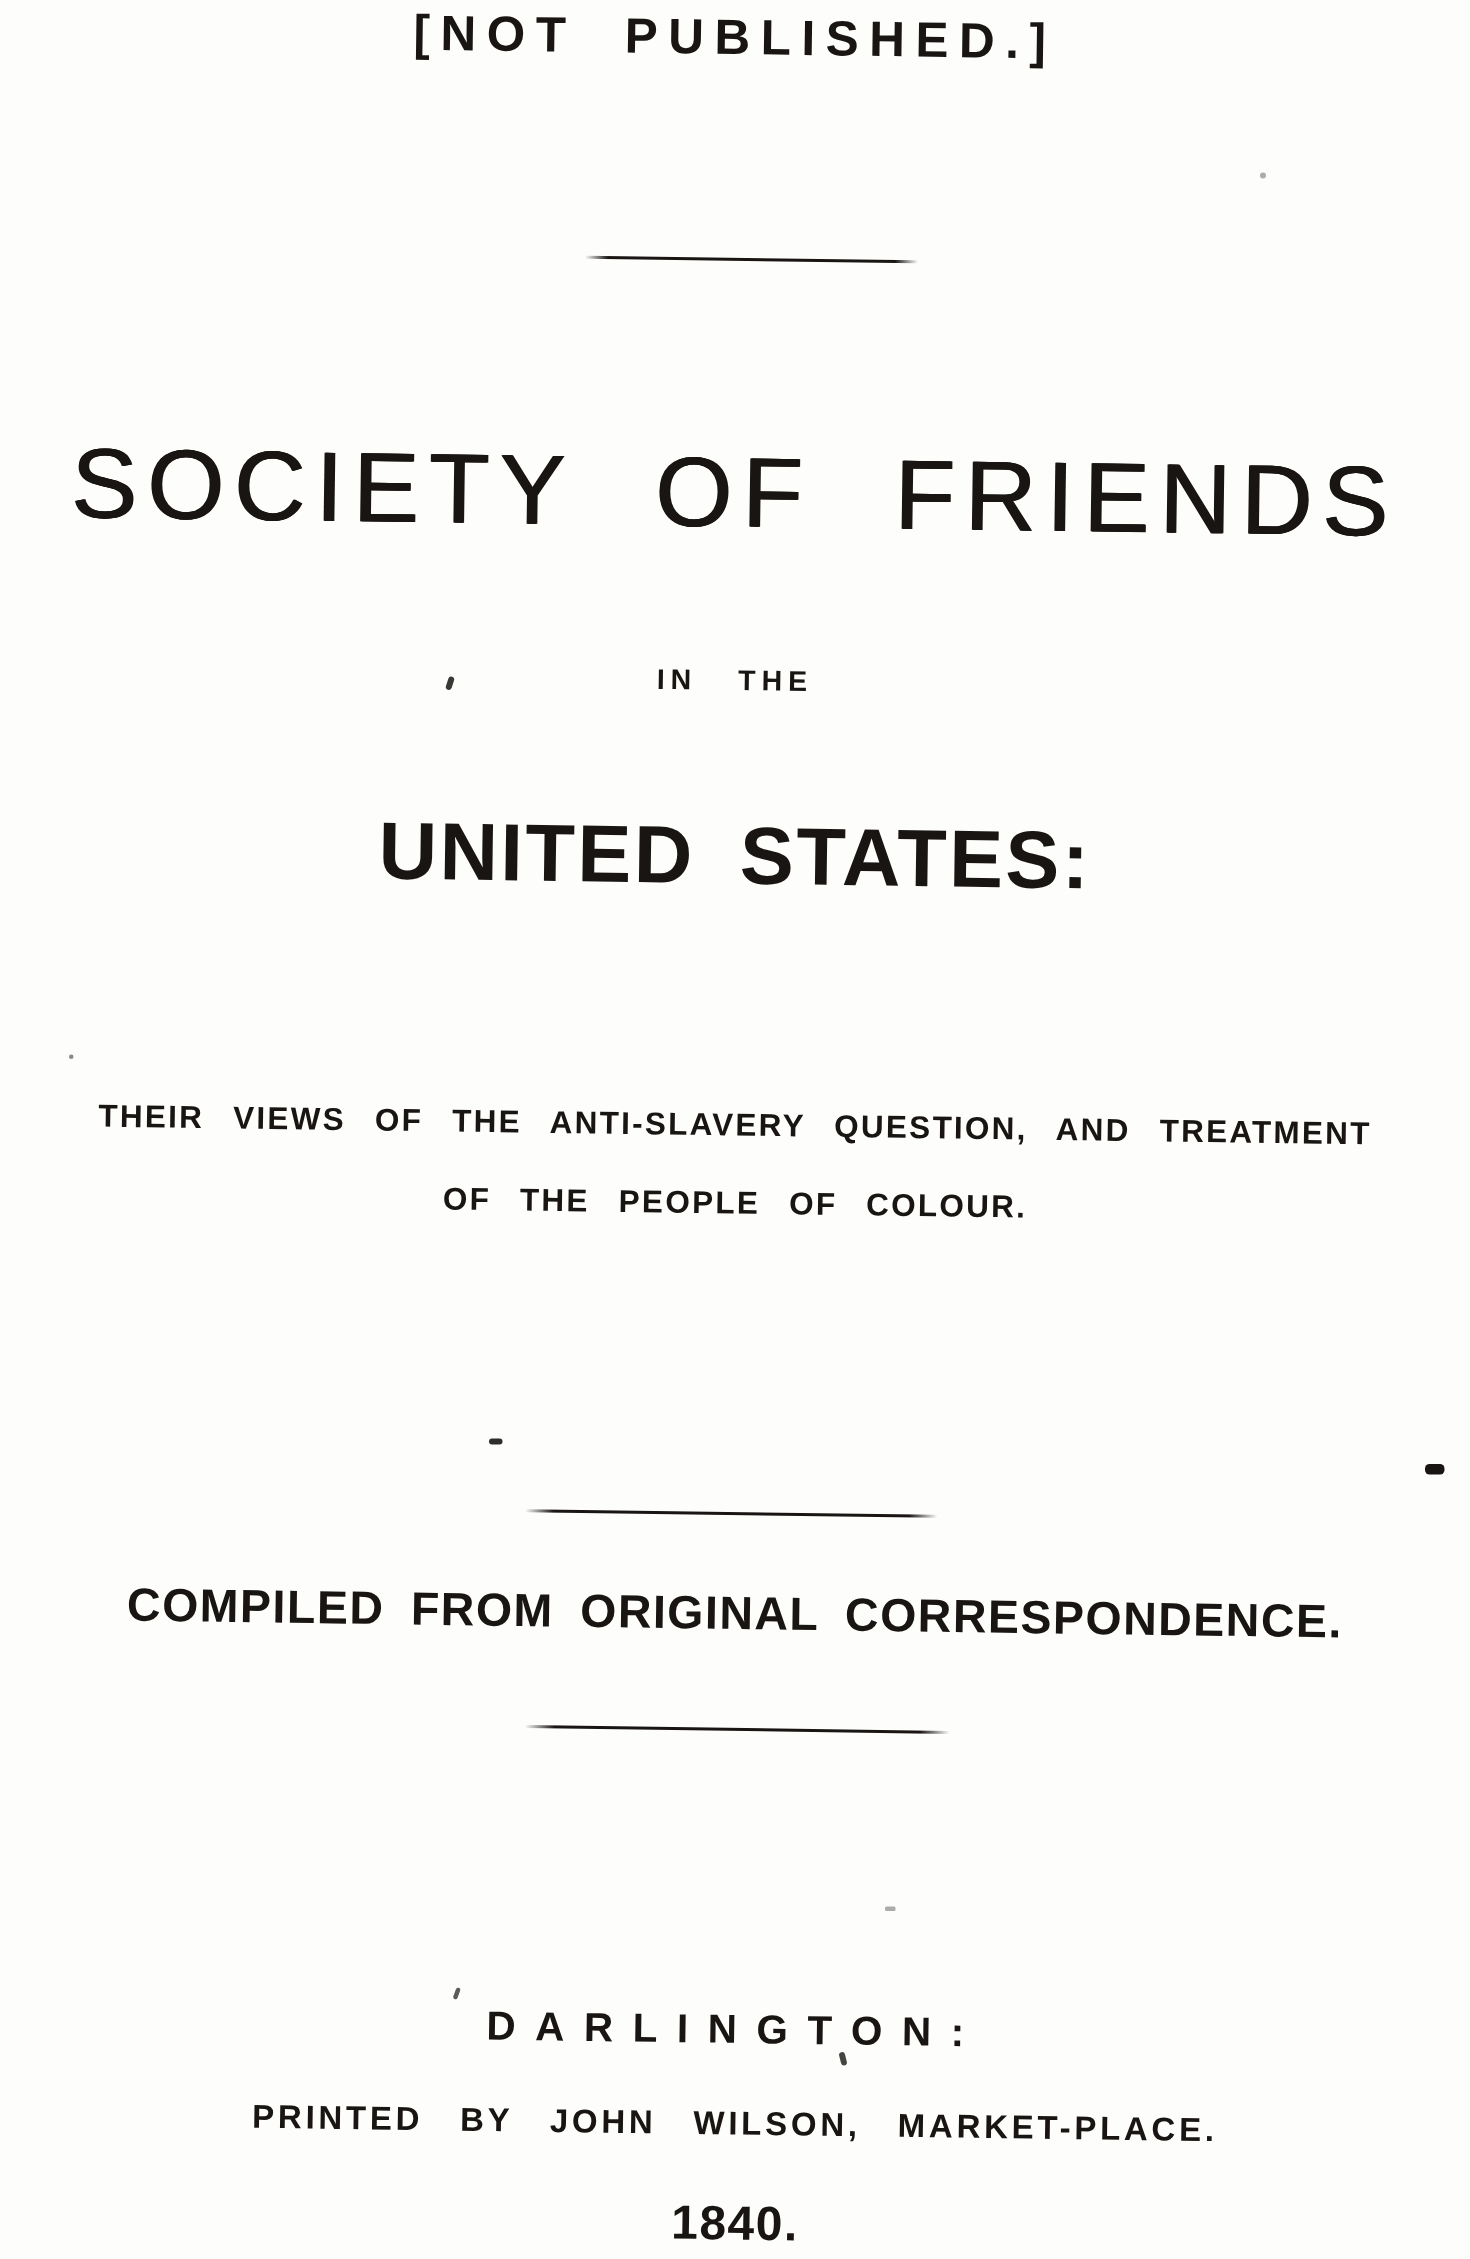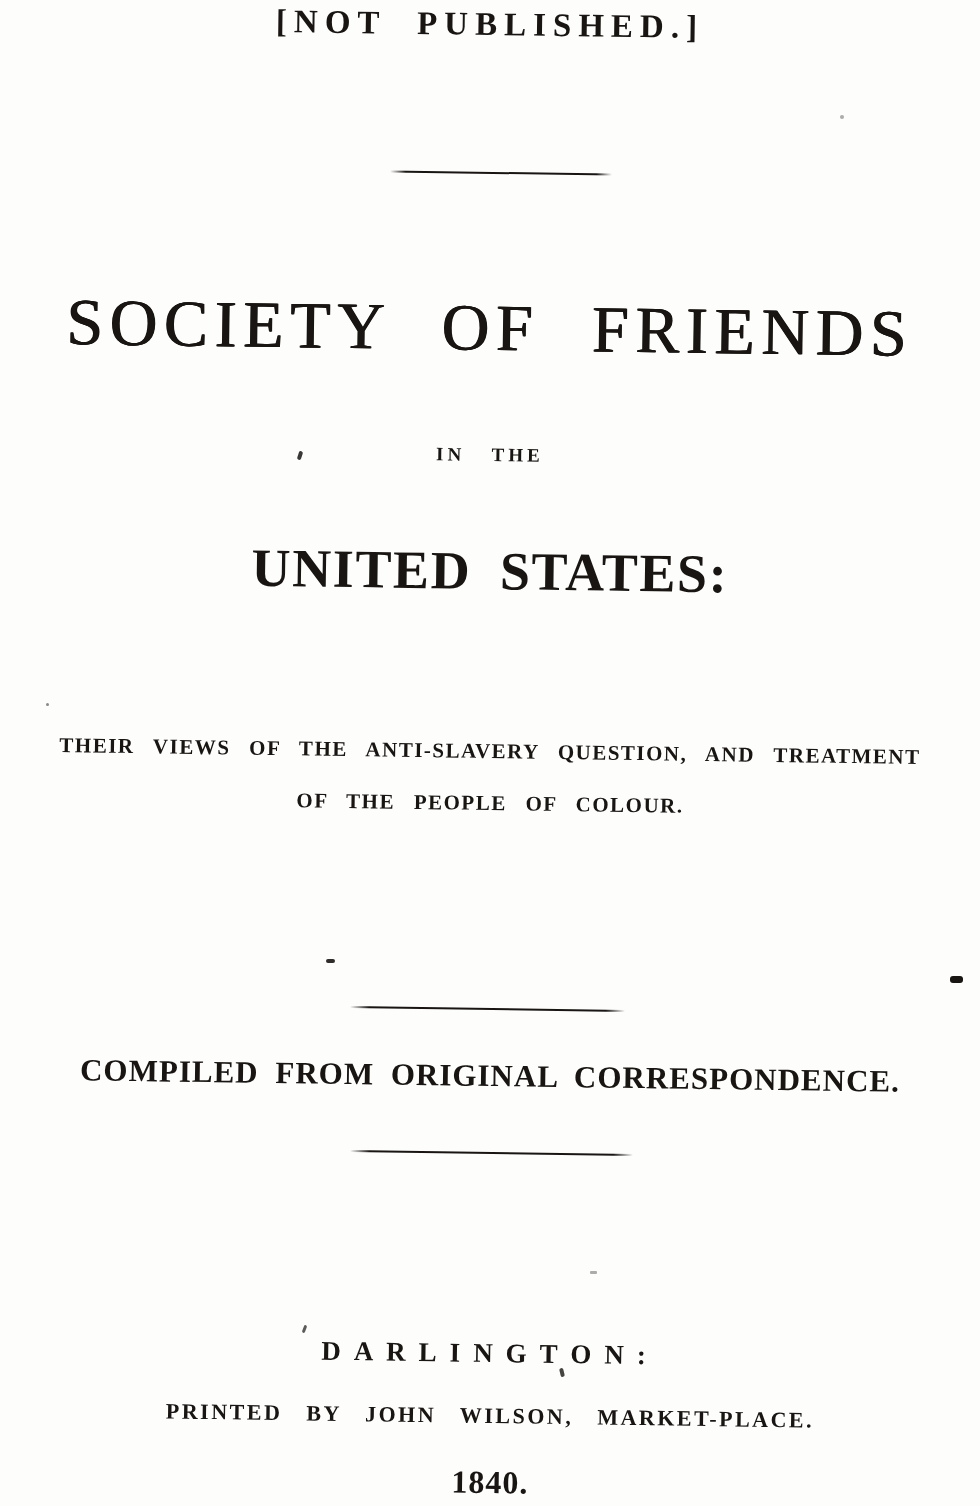--- a/index.html
+++ b/index.html
@@ -6,21 +6,21 @@
     --ink:#181512;
     --paper:#fdfdfc;
   }
   html,body{margin:0;padding:0;background:#e8e8e8;}
   .page{
     position:relative;
     width:980px;height:1506px;
     margin:0 auto;
     background:var(--paper);
     overflow:hidden;
-    font-family:Liberation Serif, serif;
+    font-family:Liberation Sans, sans-serif;
     color:var(--ink);
   }
   .line{
     position:absolute;left:0;right:0;
     text-align:center;
     white-space:nowrap;
     transform:rotate(0.8deg);
     color:var(--ink);
   }
   .pub-note{

